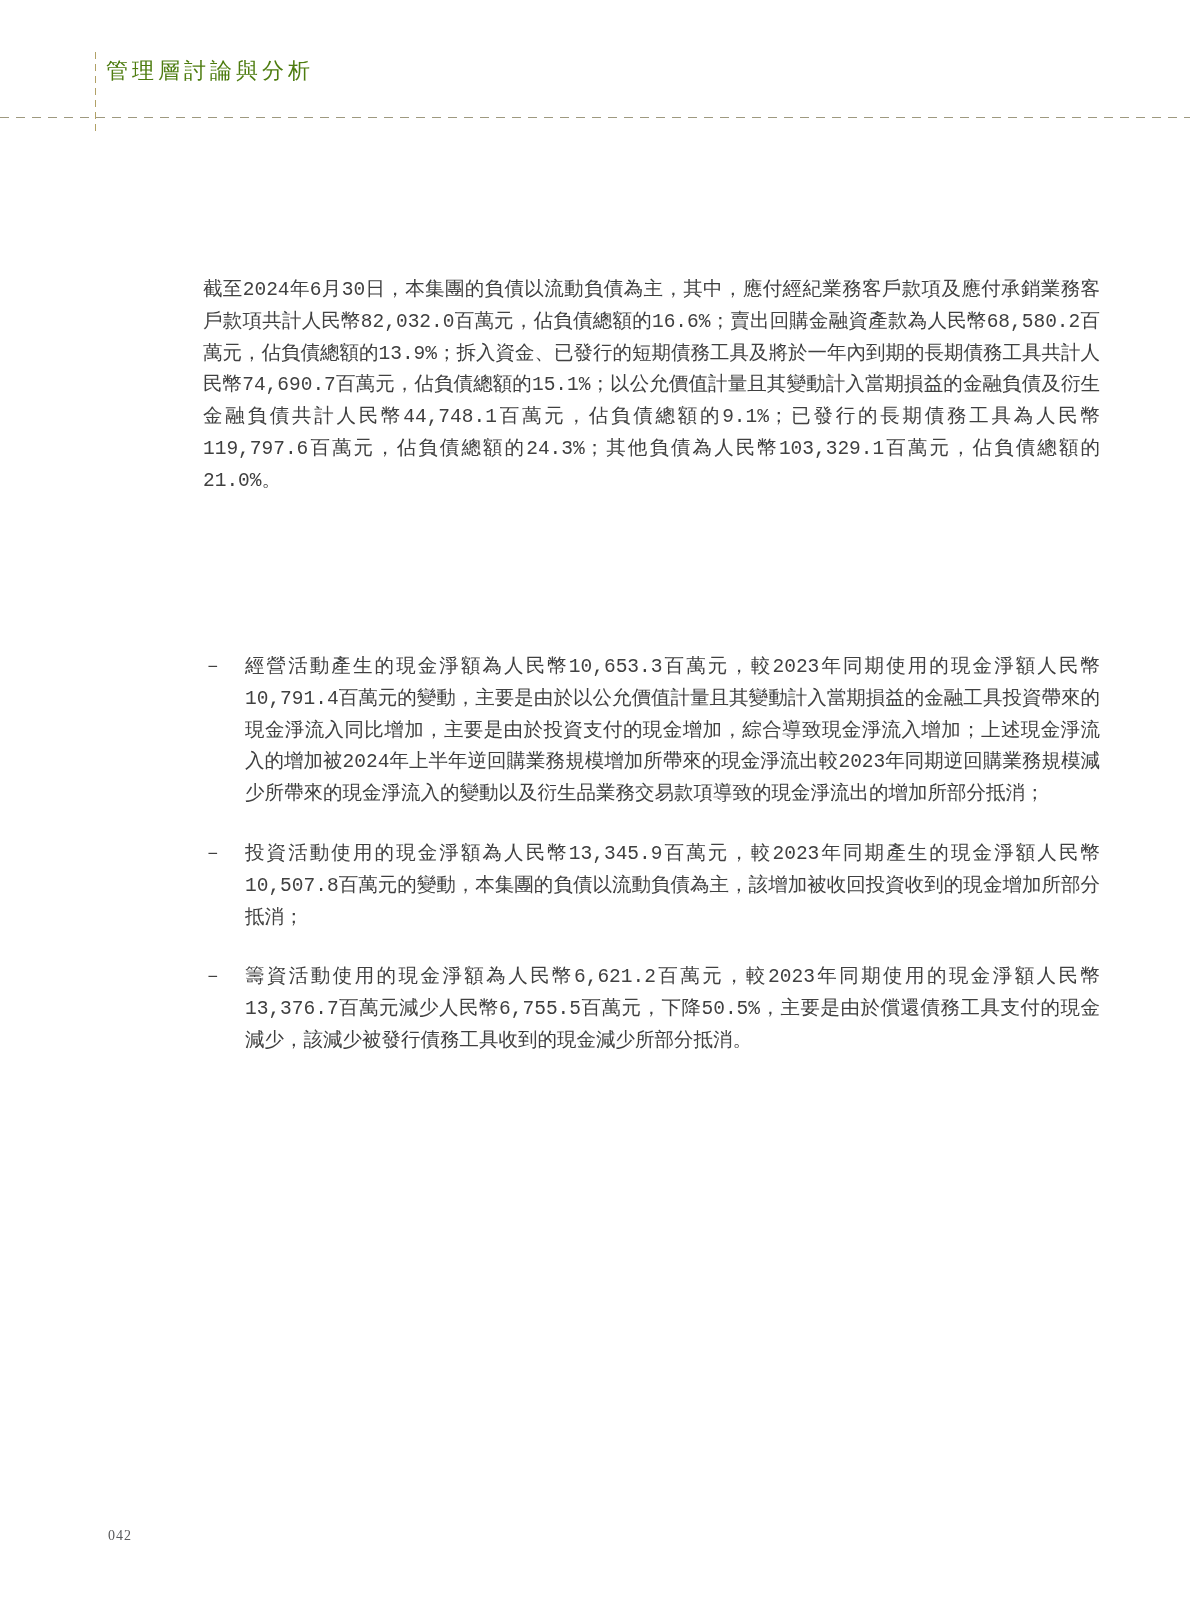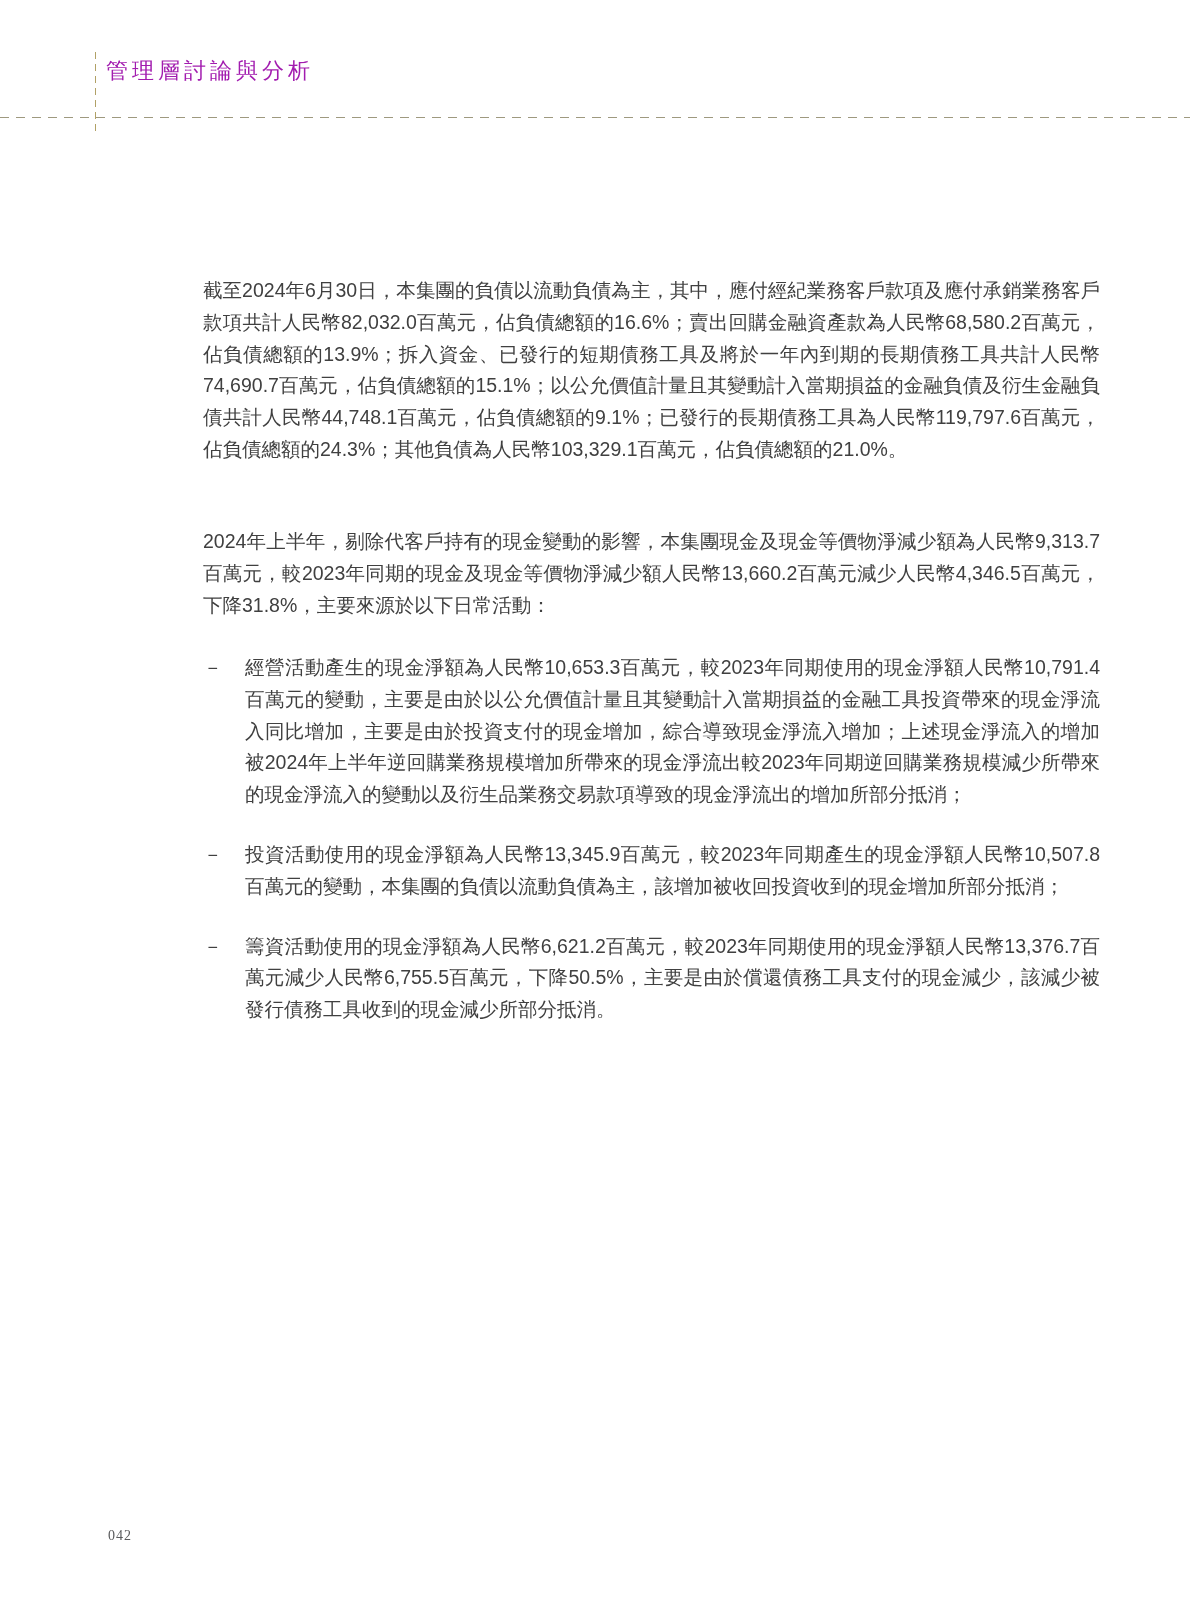--- a/index.html
+++ b/index.html
@@ -1,32 +1,32 @@
 <!DOCTYPE html>
 <html><head>
 <meta charset="utf-8">
 <style>
-  * { margin: 0; padding: 0; box-sizing: border-box; }
+  * { margin: 0; padding: 0; box-sizing: border-box; font-family: Liberation Mono, monospace; }
   html, body { background: #ffffff; }
   .page {
     position: relative;
     width: 1190px;
     height: 1615px;
     background: #ffffff;
     overflow: hidden;
     font-family: "Liberation Sans", sans-serif;
   }
   .header-title {
     position: absolute;
     left: 106px;
     top: 56px;
     font-family: "Liberation Serif", serif;
     font-size: 22px;
     letter-spacing: 4px;
-    color: #a21caf;
+    color: #4d7c0f;
     white-space: nowrap;
   }
   .v-dash {
     position: absolute;
     left: 95px;
     top: 52px;
     width: 1px;
     height: 84px;
     background: repeating-linear-gradient(to bottom, #b1a166 0px, #b1a166 7px, transparent 7px, transparent 12px);
   }
@@ -103,21 +103,20 @@
 <div class="page">
 
   <div class="v-dash"></div>
   <div class="h-dash"></div>
 
   <div class="header-title">管理層討論與分析</div>
 
   <div class="body-text para-liabilities">截至2024年6月30日，本集團的負債以流動負債為主，其中，應付經紀業務客戶款項及應付承銷業務客戶款項共計人民幣82,032.0百萬元，佔負債總額的16.6%；賣出回購金融資產款為人民幣68,580.2百萬元，佔負債總額的13.9%；拆入資金、已發行的短期債務工具及將於一年內到期的長期債務工具共計人民幣74,690.7百萬元，佔負債總額的15.1%；以公允價值計量且其變動計入當期損益的金融負債及衍生金融負債共計人民幣44,748.1百萬元，佔負債總額的9.1%；已發行的長期債務工具為人民幣119,797.6百萬元，佔負債總額的24.3%；其他負債為人民幣103,329.1百萬元，佔負債總額的21.0%。</div>
 
 
-  <div class="body-text para-cashflow-intro">2024年上半年，剔除代客戶持有的現金變動的影響，本集團現金及現金等價物淨減少額為人民幣9,313.7百萬元，較2023年同期的現金及現金等價物淨減少額人民幣13,660.2百萬元減少人民幣4,346.5百萬元，下降31.8%，主要來源於以下日常活動：</div>
 
   <ul class="bullet-list">
     <li class="bullet-item">
       <span class="bullet-marker">－</span>
       <span class="body-text bullet-text">經營活動產生的現金淨額為人民幣10,653.3百萬元，較2023年同期使用的現金淨額人民幣10,791.4百萬元的變動，主要是由於以公允價值計量且其變動計入當期損益的金融工具投資帶來的現金淨流入同比增加，主要是由於投資支付的現金增加，綜合導致現金淨流入增加；上述現金淨流入的增加被2024年上半年逆回購業務規模增加所帶來的現金淨流出較2023年同期逆回購業務規模減少所帶來的現金淨流入的變動以及衍生品業務交易款項導致的現金淨流出的增加所部分抵消；</span>
     </li>
     <li class="bullet-item">
       <span class="bullet-marker">－</span>
       <span class="body-text bullet-text">投資活動使用的現金淨額為人民幣13,345.9百萬元，較2023年同期產生的現金淨額人民幣10,507.8百萬元的變動，本集團的負債以流動負債為主，該增加被收回投資收到的現金增加所部分抵消；</span>
     </li>

